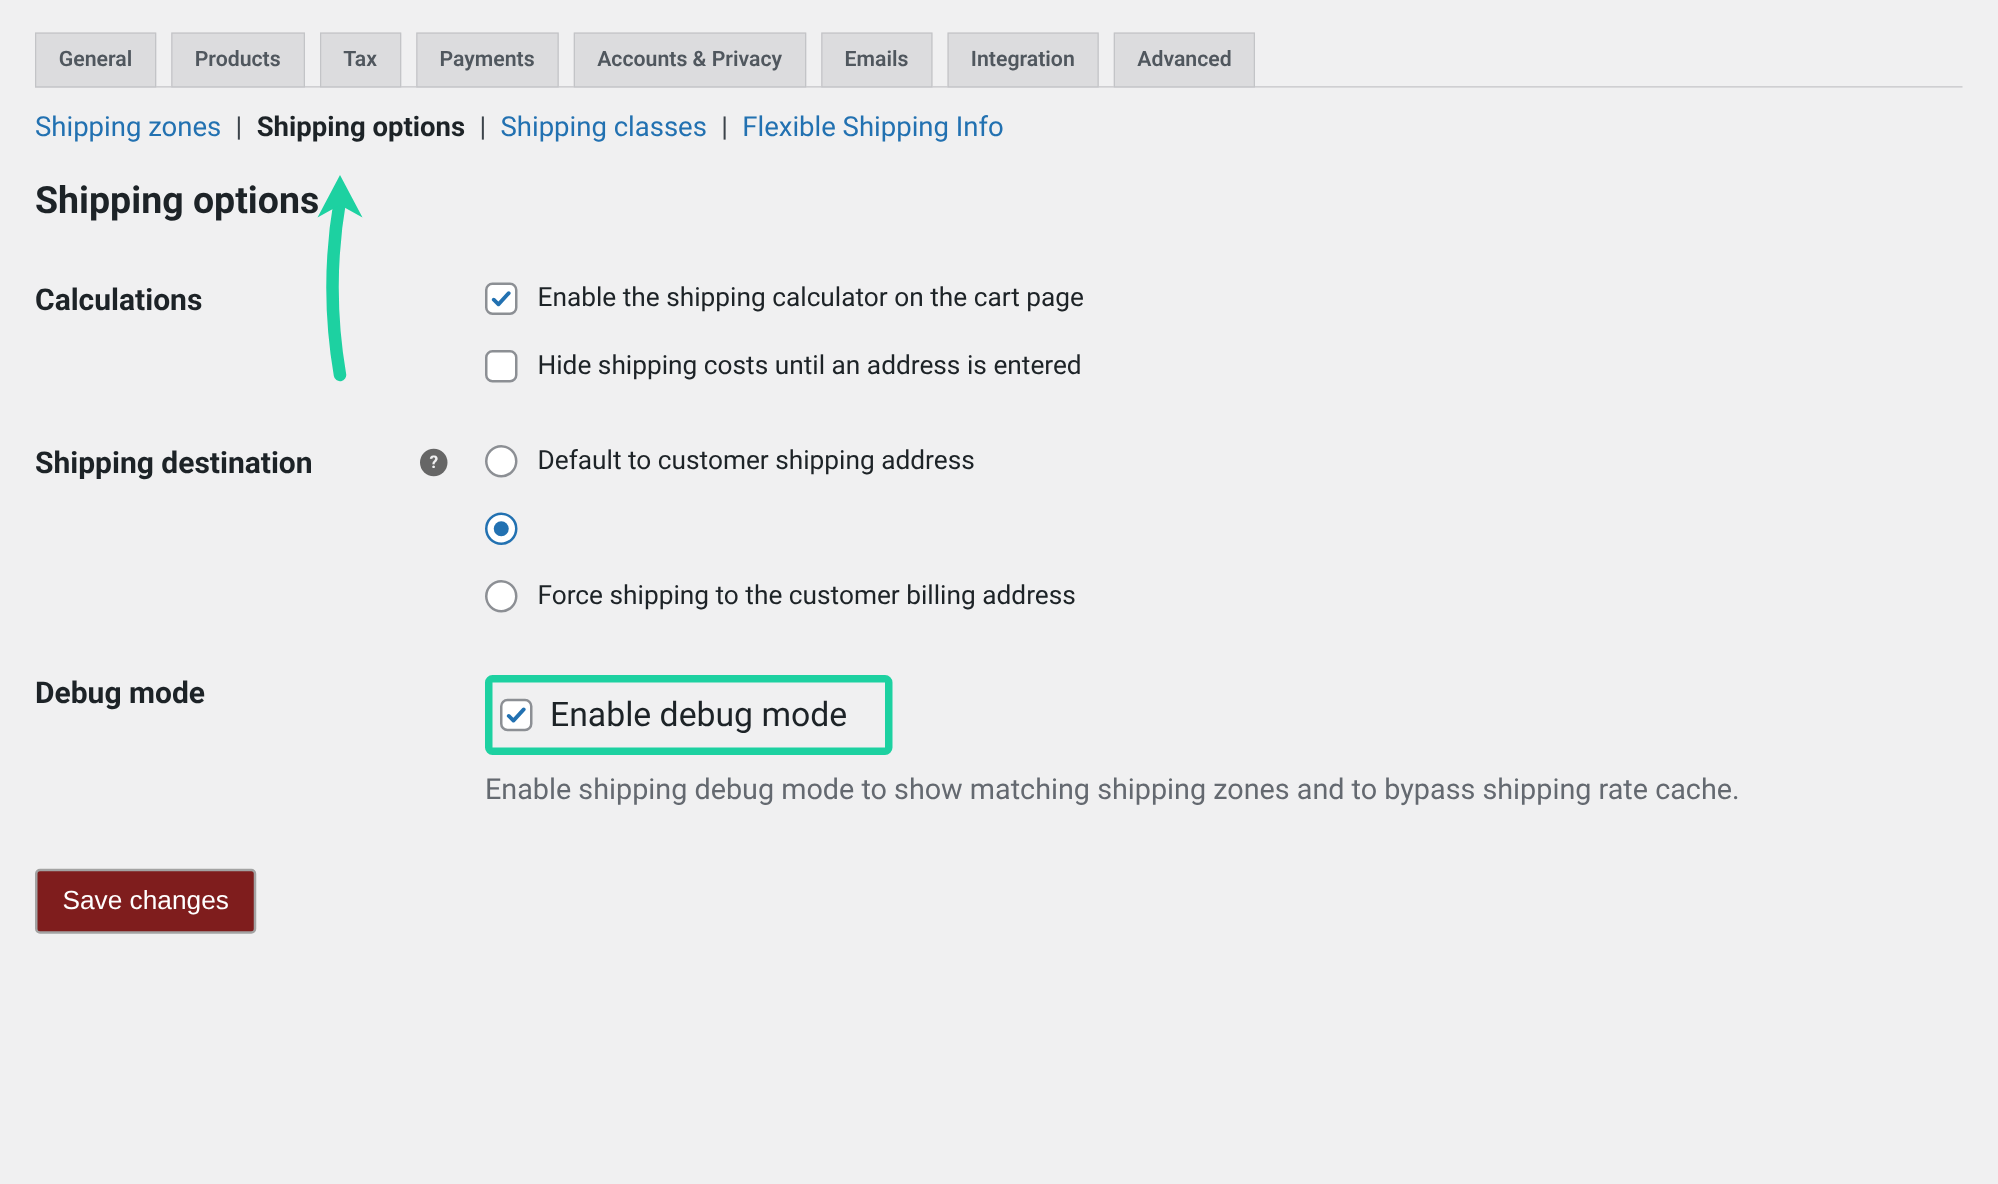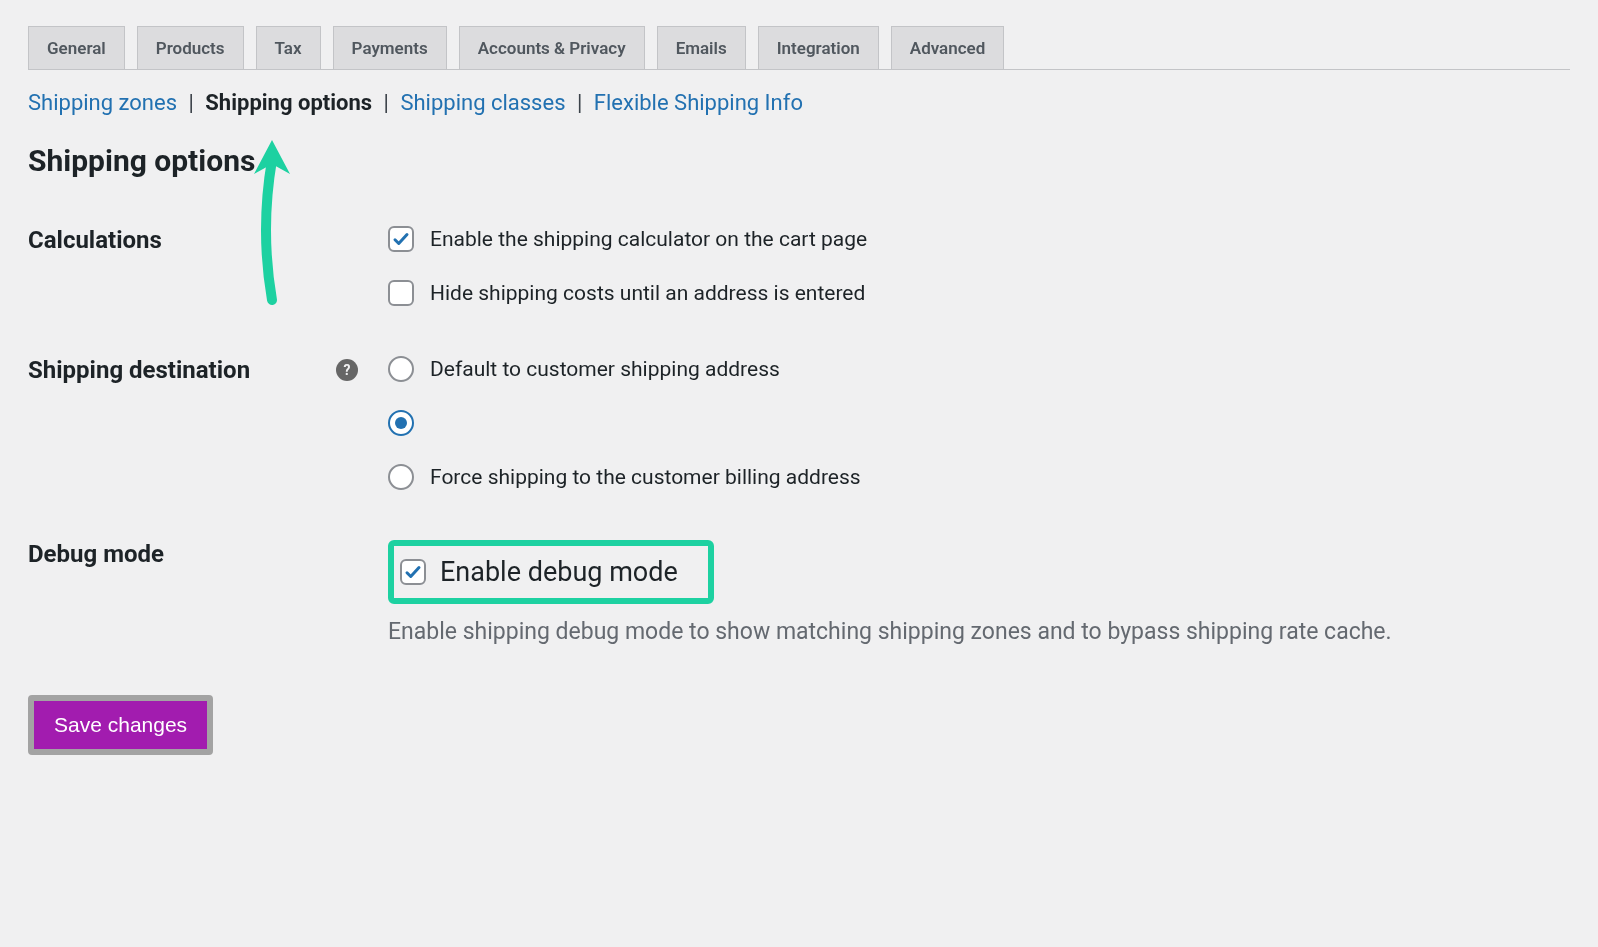--- a/index.html
+++ b/index.html
@@ -134,22 +134,22 @@
     align-items: center;
     gap: 14px;
   }
   .description {
     font-size: 23px;
     color: #646970;
     margin-top: 14px;
   }
 
   .save-btn {
-    background: #a21caf;
-    border: 6px solid #a3a3a3;
+    background: #7f1d1d;
+    border: 2px solid #a3a3a3;
     color: #fff;
     font-size: 21px;
     padding: 12px 20px;
     border-radius: 4px;
     cursor: pointer;
     margin-top: 40px;
   }
 
   
   .arrow-svg {

